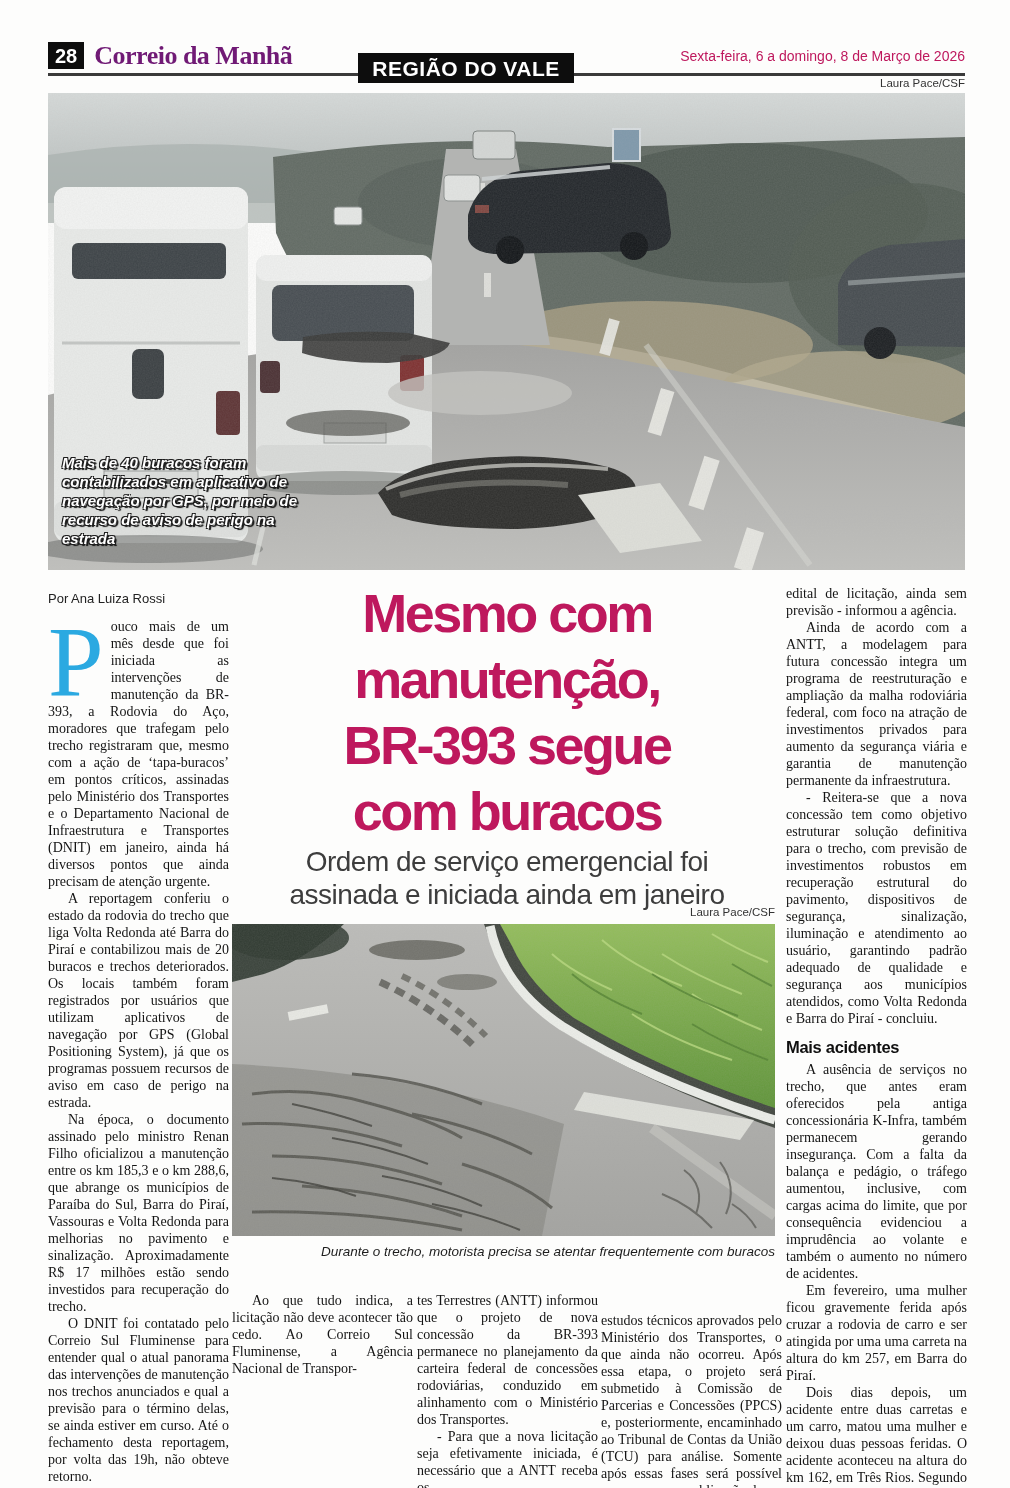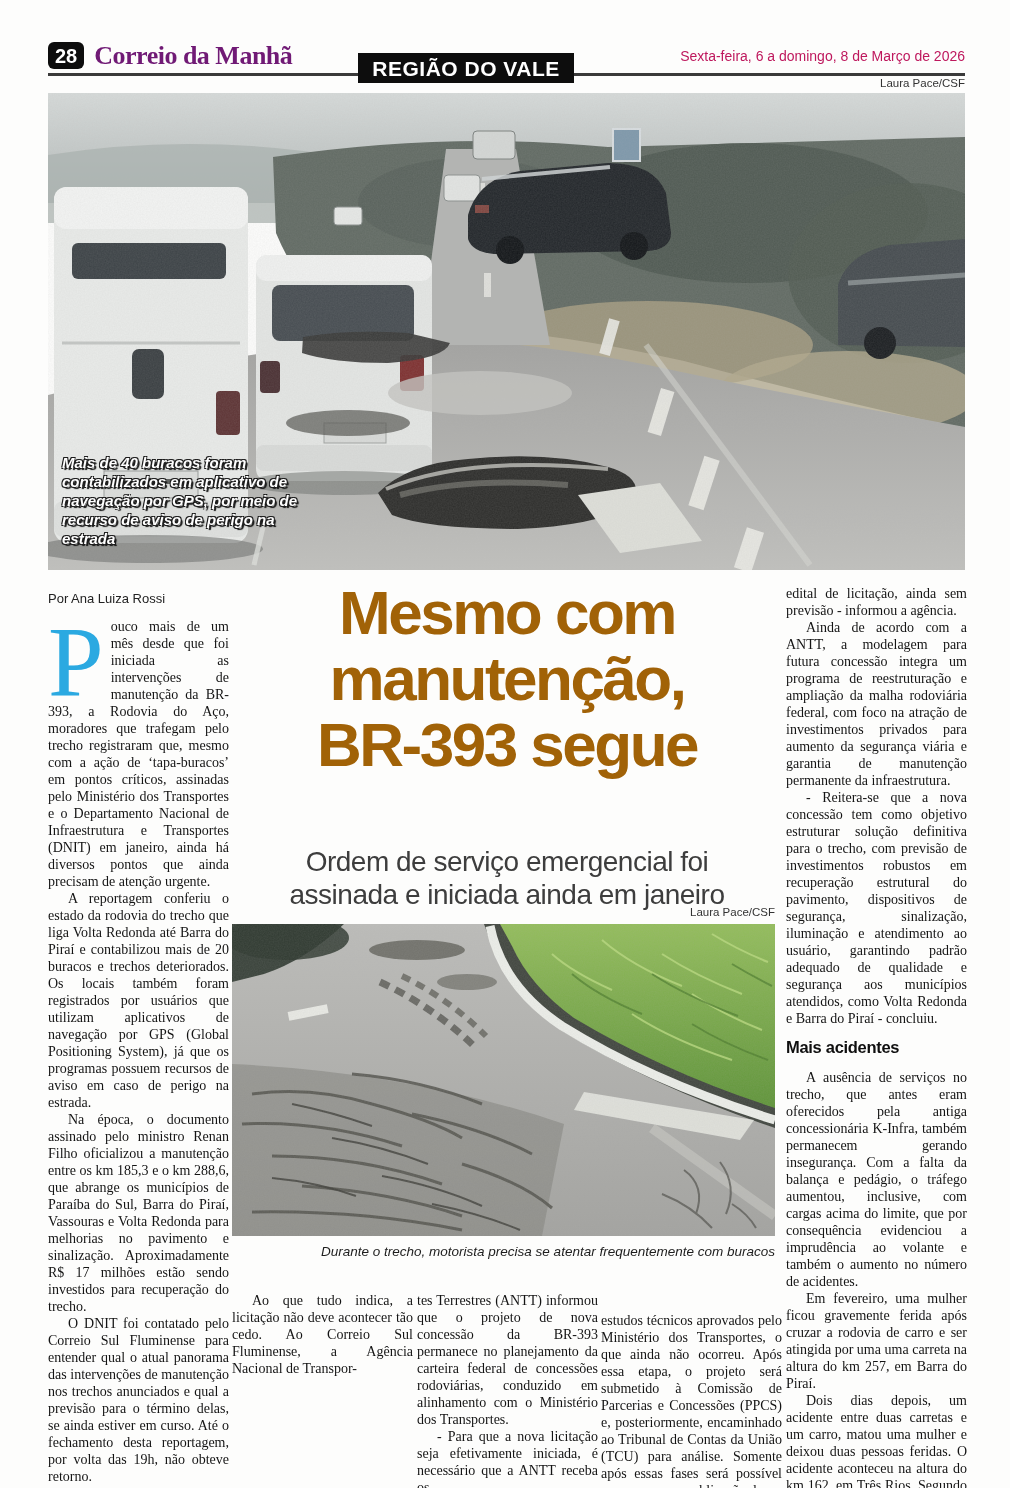--- a/index.html
+++ b/index.html
@@ -2,21 +2,21 @@
 <html><head>
 <meta charset="utf-8">
 <style>
   html,body{margin:0;padding:0;background:#e8e8e8;}
   .page{position:relative;width:1010px;height:1488px;background:#fdfdfc;overflow:hidden;
         font-family:"Liberation Serif",serif;color:#151515;margin:0 auto;}
   
   .hdr{position:absolute;left:48px;top:38px;width:917px;height:35px;
        border-bottom:3px solid #3a3a3a;display:flex;align-items:center;}
   .pagenum{background:#0d0d0d;color:#fff;font:bold 20px/1 "Liberation Sans",sans-serif;
-           padding:4px 7px 3px;border-radius:6px;}
+           padding:4px 7px 3px;}
   .masthead{font:bold 26px/1 "Liberation Serif",serif;letter-spacing:-.5px;margin-left:10px;color:#701a75;}
   .section-badge{background:#0d0d0d;color:#fff;font:bold 21px/1 "Liberation Sans",sans-serif;
                  letter-spacing:.5px;padding:5px 14px 4px;margin-left:66px;margin-top:24px;}
   .edition-date{margin-left:auto;font:14px "Liberation Sans",sans-serif;color:#be185d;}
   
   .credit{position:absolute;font:11.5px "Liberation Sans",sans-serif;color:#333;text-align:right;}
   .credit-top{right:45px;top:77px;width:300px;}
   .credit-mid{left:232px;top:906px;width:543px;}
   .overlay-caption{position:absolute;left:14px;top:360px;width:255px;
        font:bold italic 15px/19px "Liberation Sans",sans-serif;color:#fff;
@@ -24,33 +24,33 @@
   .caption-mid{position:absolute;left:232px;top:1243px;width:543px;text-align:right;
        font:italic 13.5px/17px "Liberation Sans",sans-serif;color:#1d1d1d;font-weight:500;}
   
   .photo-top{position:absolute;left:48px;top:93px;width:917px;height:477px;overflow:hidden;}
   .photo-mid{position:absolute;left:232px;top:924px;width:543px;height:312px;overflow:hidden;}
   .photo-top svg,.photo-mid svg{display:block;width:100%;height:100%;}
   
   .byline{position:absolute;left:48px;top:591px;width:181px;
           font:13px "Liberation Sans",sans-serif;color:#222;}
   .headline{position:absolute;left:235px;top:580px;width:544px;text-align:center;
-            font-family:"Liberation Sans",sans-serif;font-weight:bold;color:#a16207;
-            font-size:62px;line-height:66px;letter-spacing:-2.5px;}
+            font-family:"Liberation Sans",sans-serif;font-weight:bold;color:#be185d;
+            font-size:54px;line-height:66px;letter-spacing:-2.5px;}
   .headline span{display:block;}
   .subheadline{position:absolute;left:235px;top:845px;width:544px;text-align:center;
                font:28px/33px "Liberation Sans",sans-serif;color:#3d3d3d;letter-spacing:-.5px;}
   .subheadline span{display:block;}
   
   .col{position:absolute;width:181px;font:14px/17px "Liberation Serif",serif;
        text-align:justify;color:#141414;}
   .col p{margin:0;text-indent:20px;}
   .col p.noind{text-indent:0;}
   .col h3{font:bold 16.5px/20px "Liberation Sans",sans-serif;color:#0f0f0f;
-          margin:10px 0 12px;text-indent:0;text-align:left;letter-spacing:-.3px;}
+          margin:10px 0 4px;text-indent:0;text-align:left;letter-spacing:-.3px;}
   #col1{left:48px;top:618px;}
   #col2{left:232px;top:1292px;}
   #col3{left:417px;top:1292px;}
   #col4{left:601px;top:1292px;margin-top:20px;}
   #col5{left:786px;top:585px;}
   .dropcap{float:left;font:100px/80px "Liberation Serif",serif;color:#2BA9E1;
            margin:4px 7px 0 0;}
 </style>
 </head>
 <body>
@@ -161,20 +161,21 @@
     </svg>
     <figcaption class="overlay-caption">Mais de 40 buracos foram contabilizados em aplicativo de navegação por GPS, por meio de recurso de aviso de perigo na estrada</figcaption>
   </figure>
 
   <div class="byline">Por Ana Luiza Rossi</div>
 
   <h1 class="headline" style="margin:0">
     <span>Mesmo com</span>
     <span>manutenção,</span>
     <span>BR-393 segue</span>
+    <span>com buracos</span>
   </h1>
 
   <p class="subheadline" style="margin:0">
     <span>Ordem de serviço emergencial foi</span>
     <span>assinada e iniciada ainda em janeiro</span>
   </p>
 
   <div class="credit credit-mid">Laura Pace/CSF</div>
 
   <figure class="photo-mid" style="margin:0">

